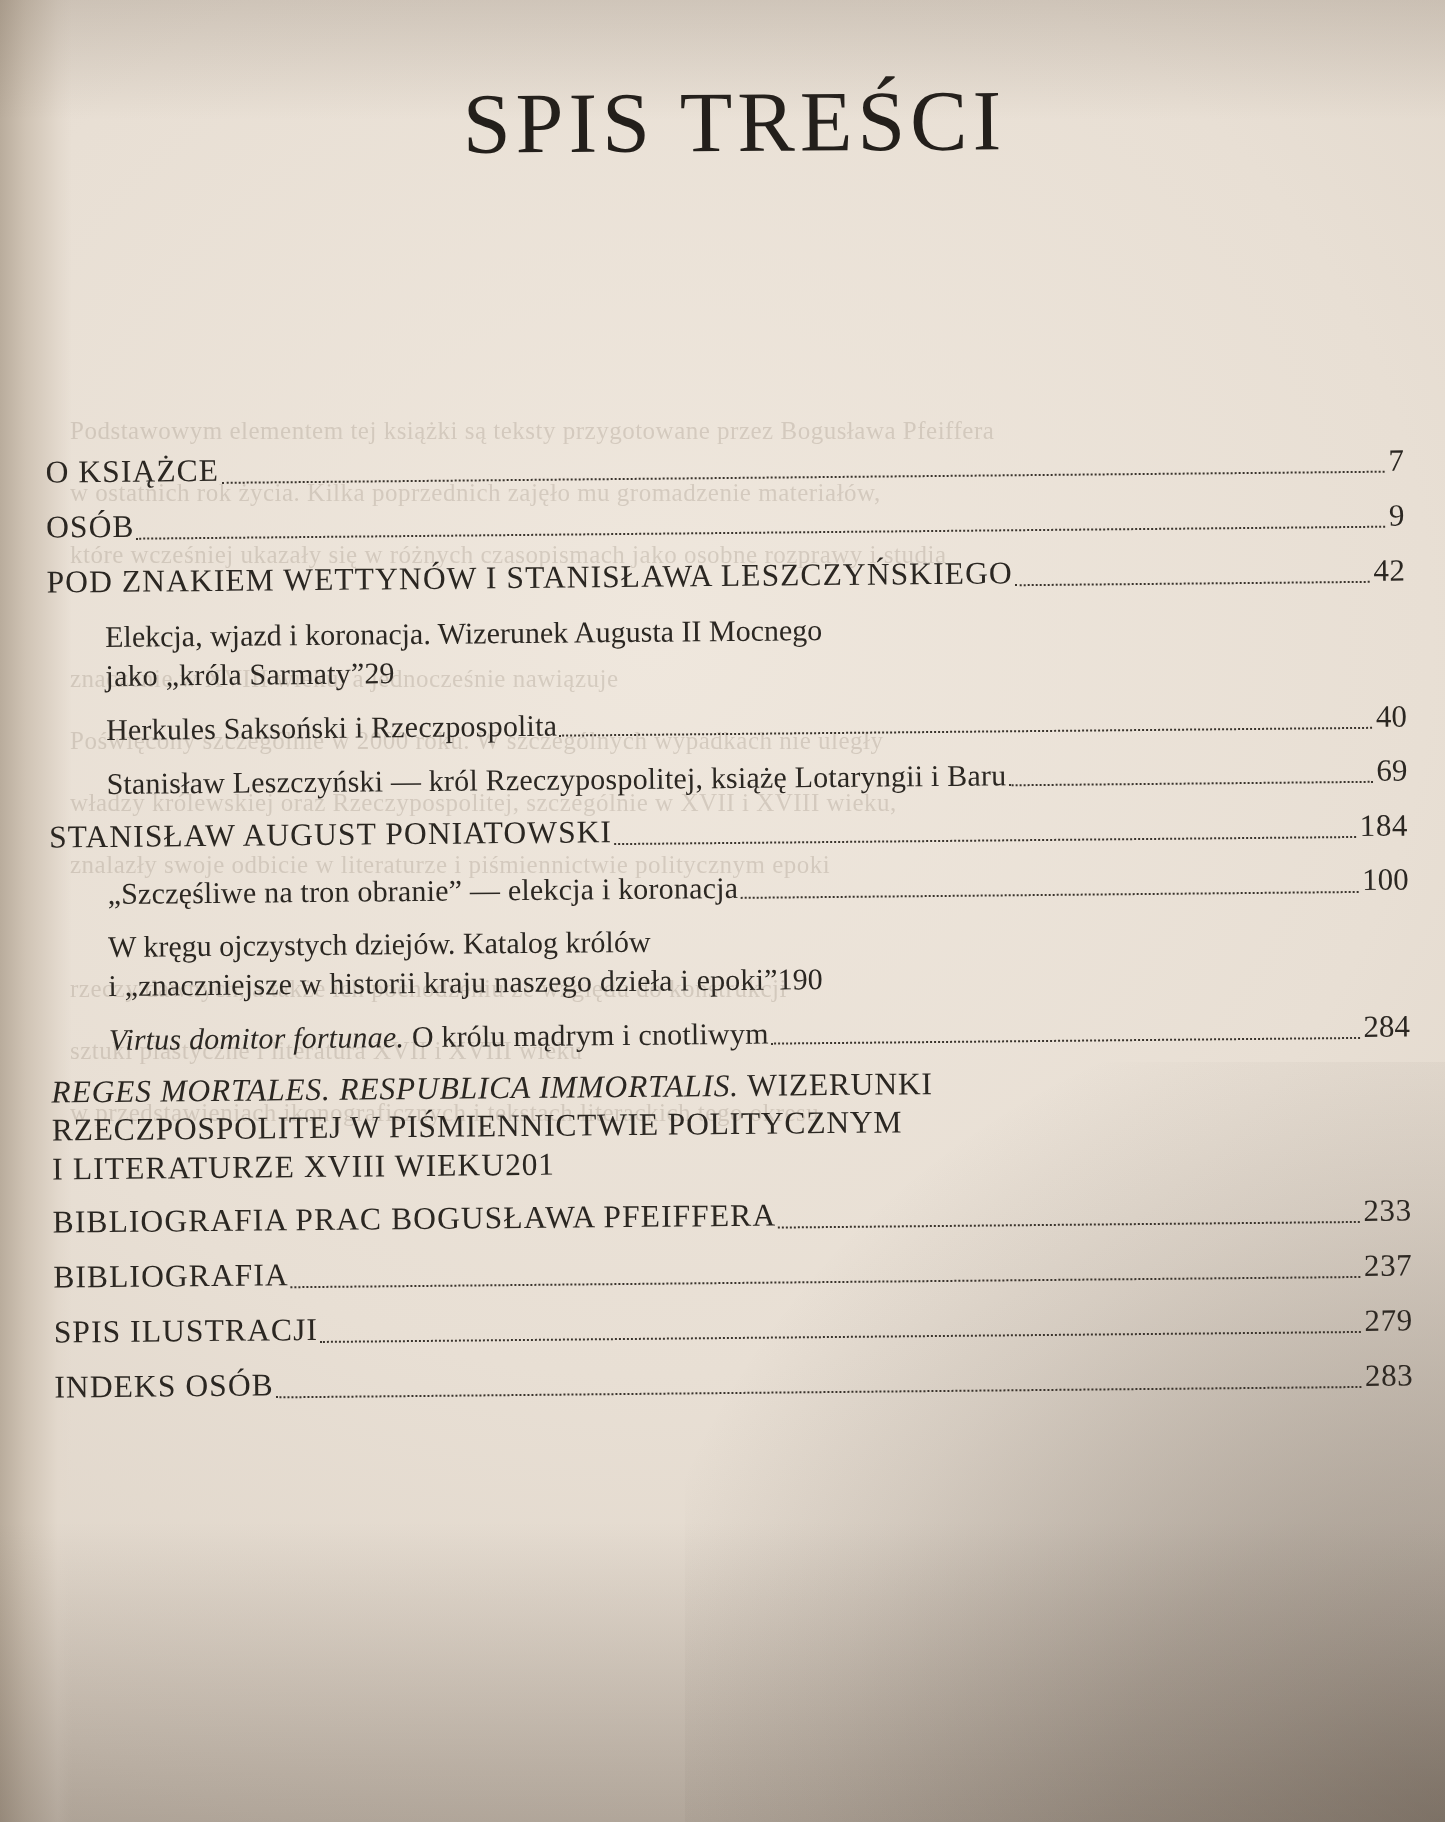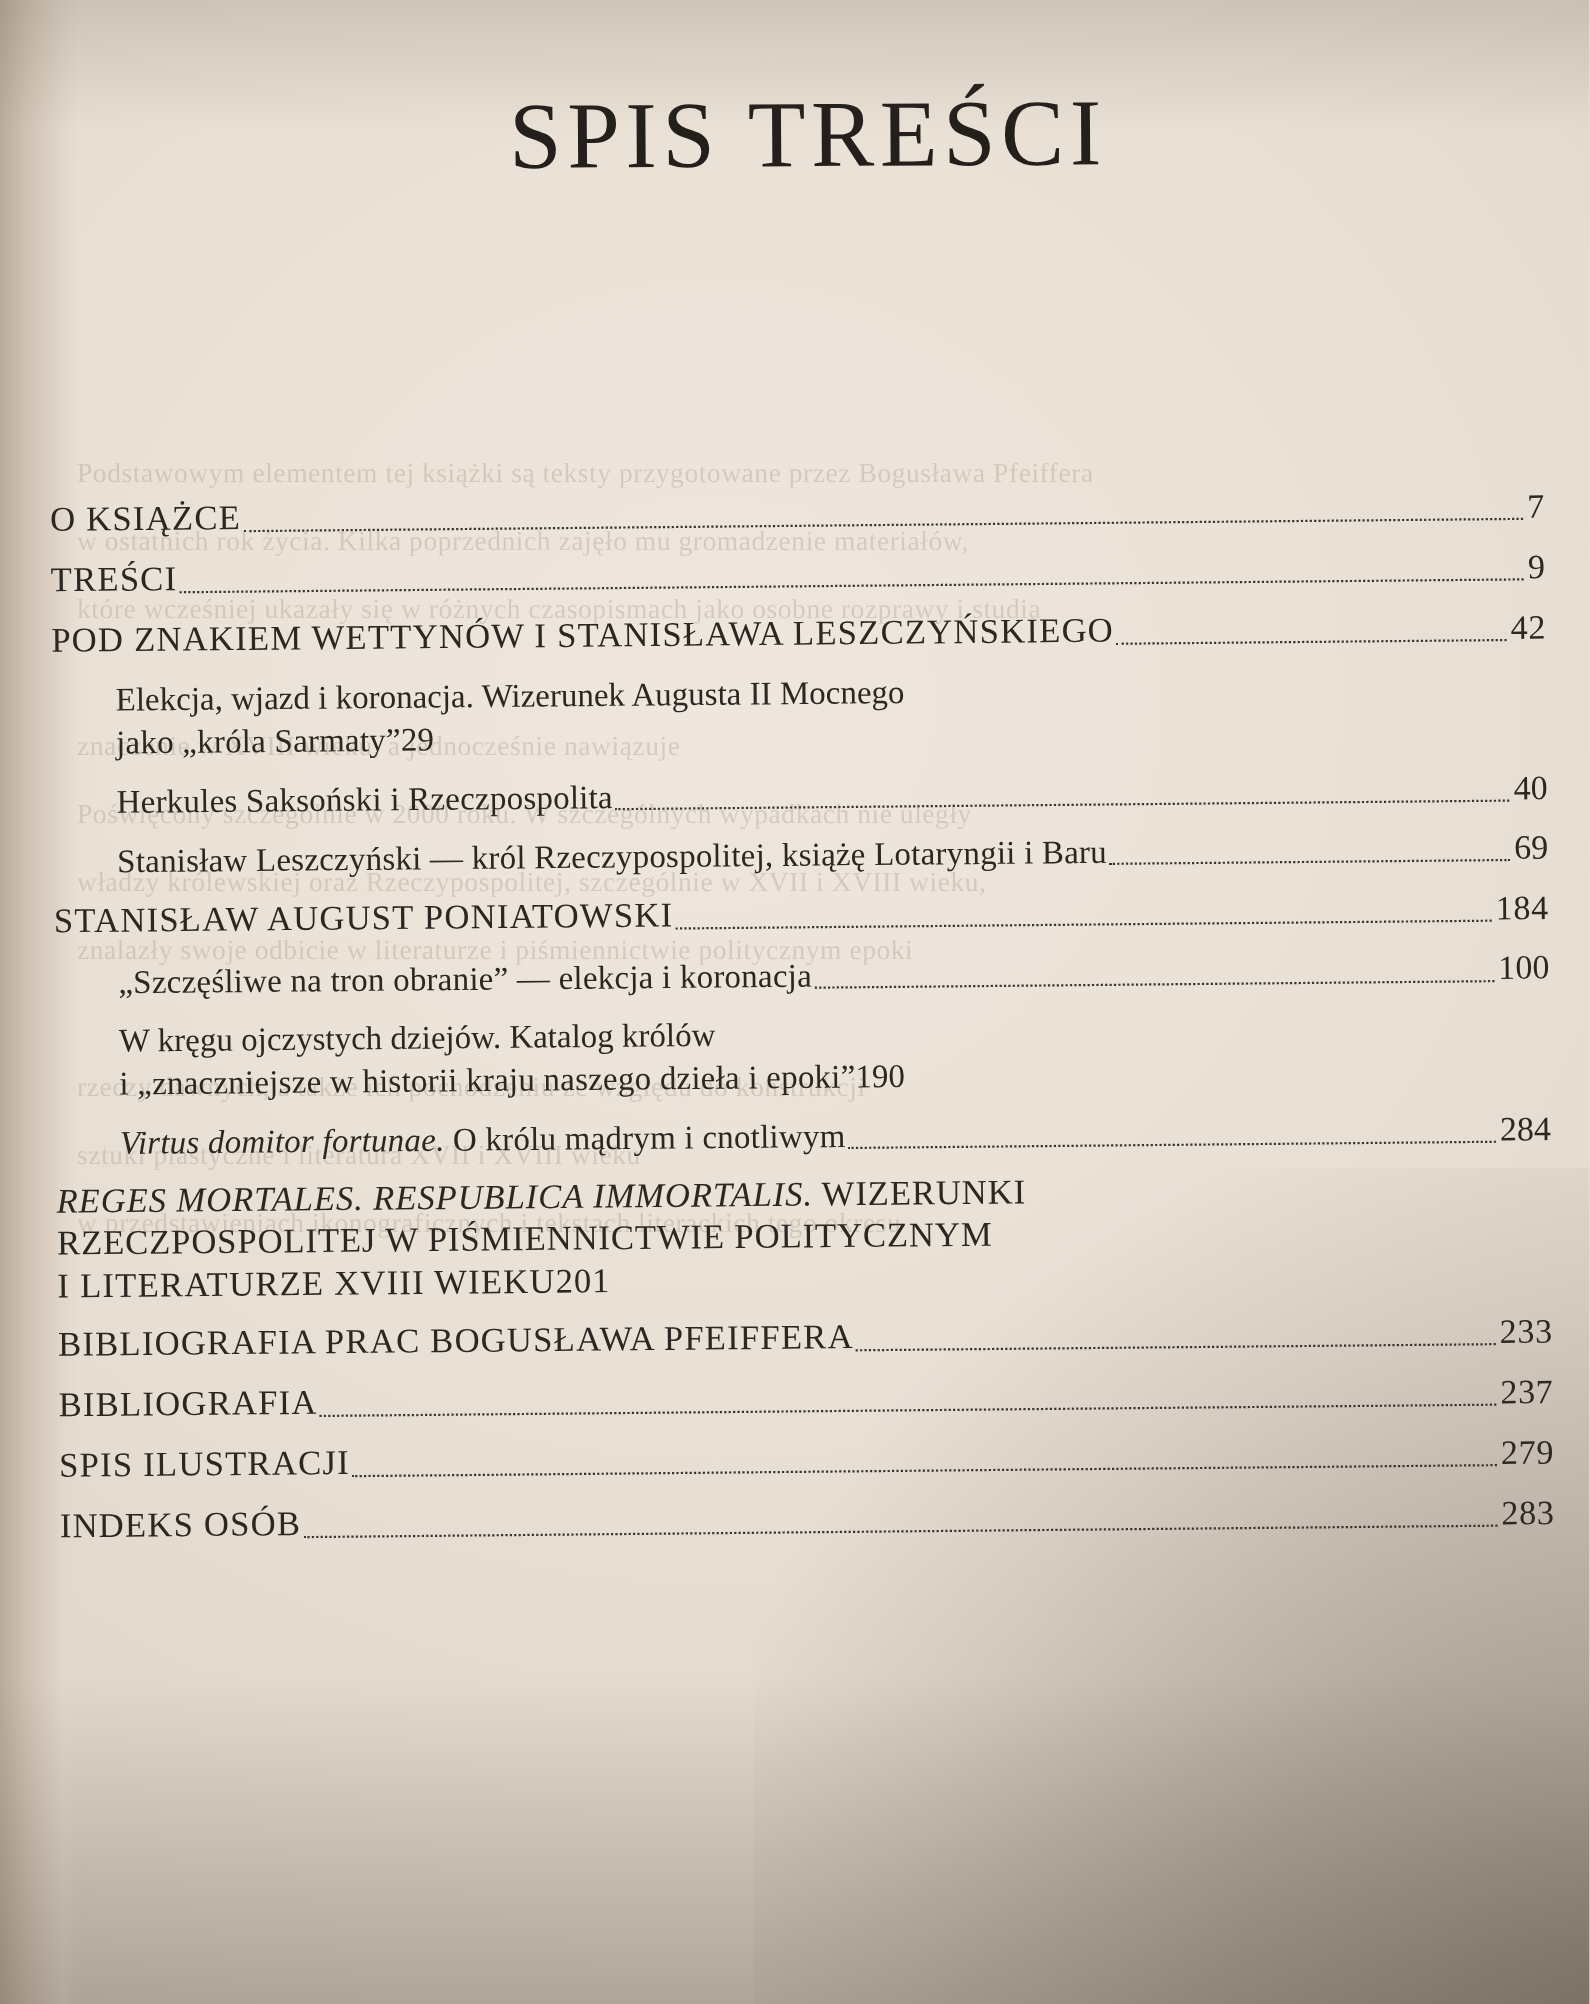--- a/index.html
+++ b/index.html
@@ -172,21 +172,21 @@
 
     <div class="toc">
 
       <div class="entry lvl0">
         <span class="txt">O KSIĄŻCE</span>
         <span class="dots"></span>
         <span class="pg">7</span>
       </div>
 
       <div class="entry lvl0">
-        <span class="txt">TREŚCI</span>
+        <span class="txt">OSÓB</span>
         <span class="dots"></span>
         <span class="pg">9</span>
       </div>
 
       <div class="entry lvl0">
         <span class="txt">POD ZNAKIEM WETTYNÓW I STANISŁAWA LESZCZYŃSKIEGO</span>
         <span class="dots"></span>
         <span class="pg">42</span>
       </div>
 

